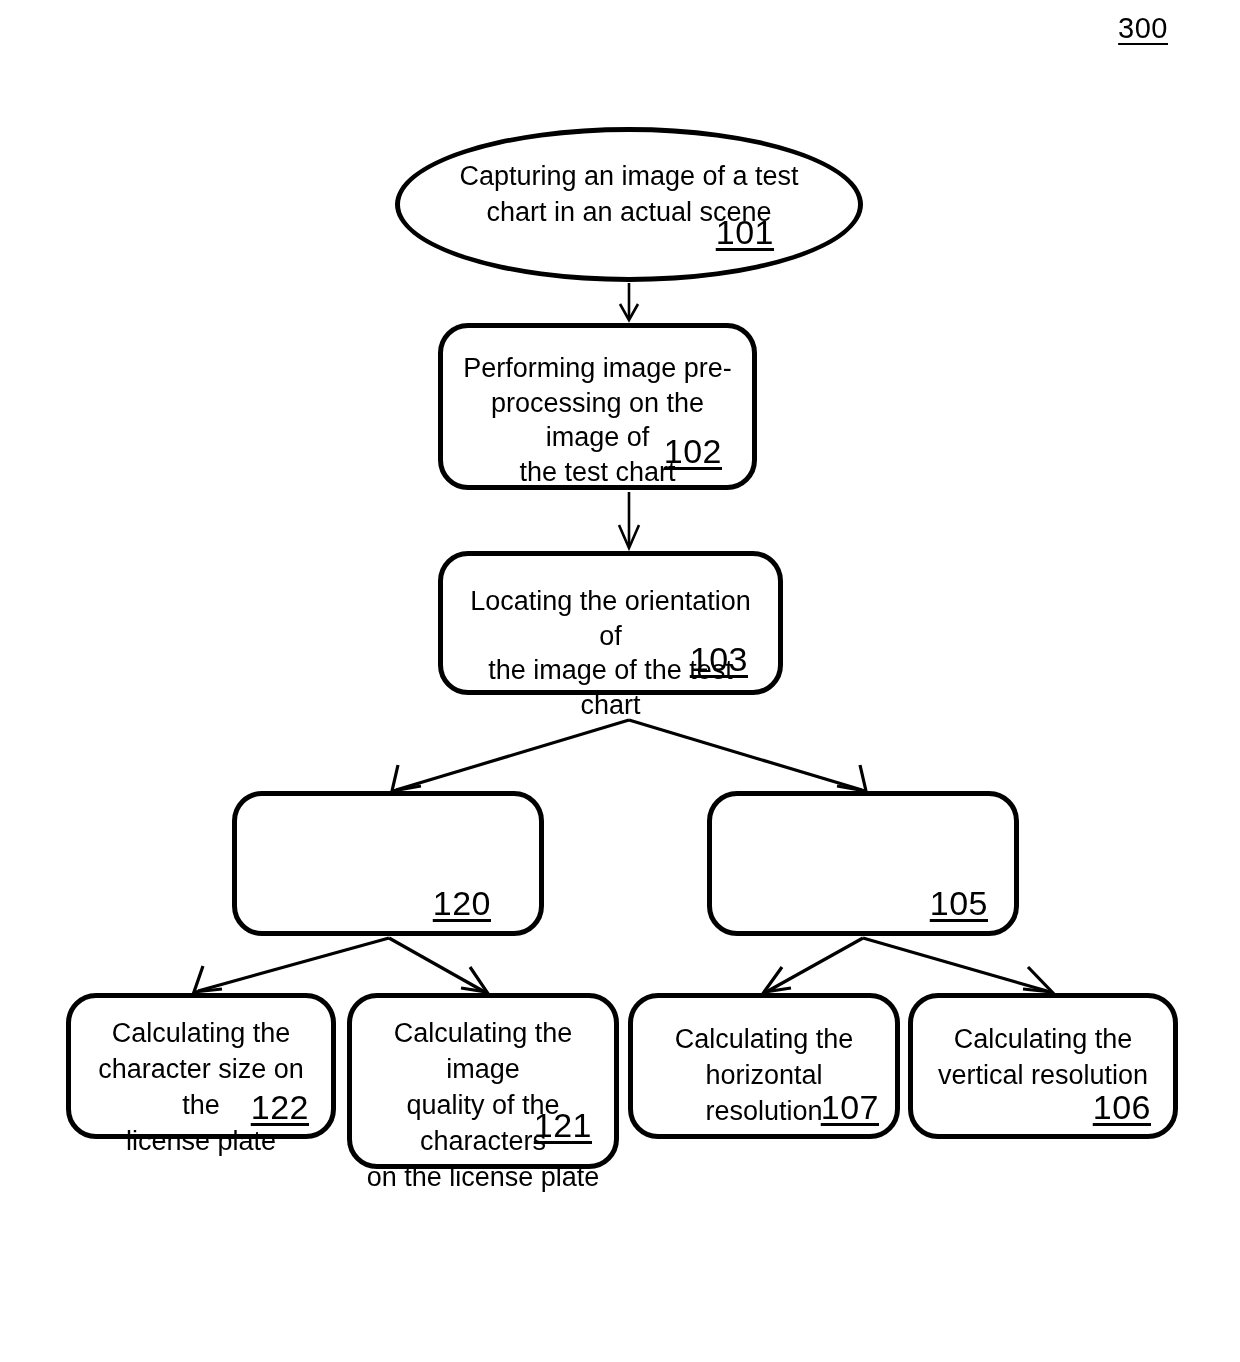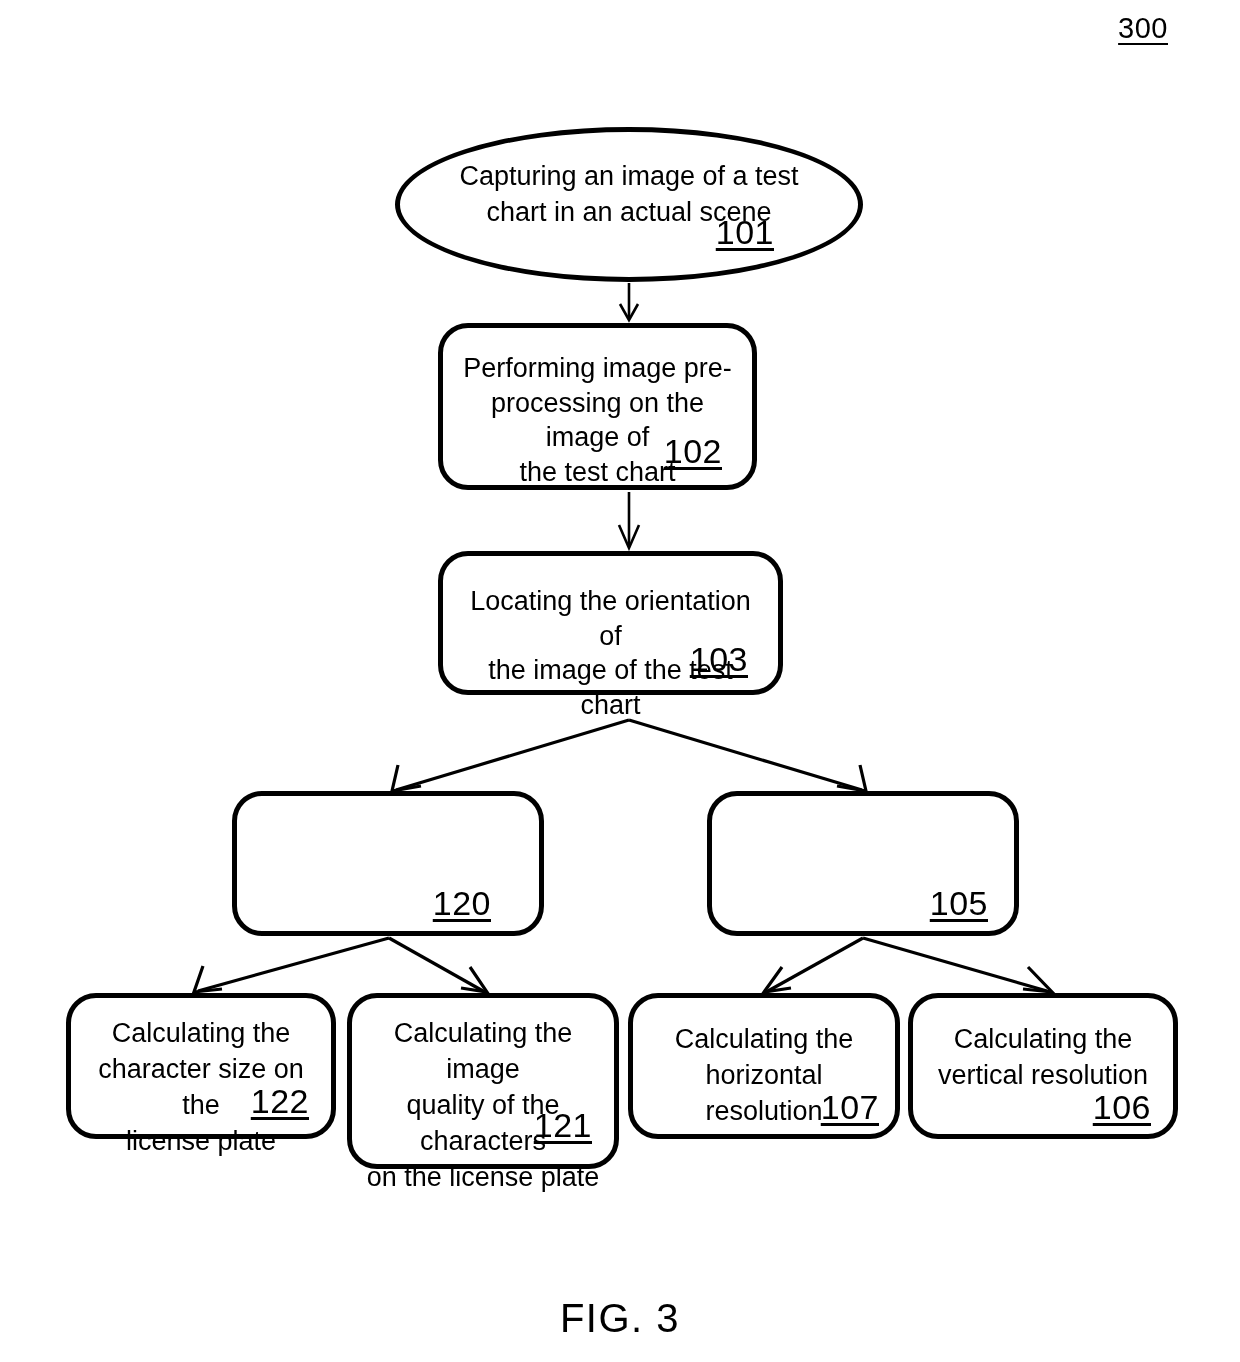--- a/index.html
+++ b/index.html
@@ -119,21 +119,21 @@
   #node-122 { left: 66px;  top: 993px; width: 270px; height: 146px; }
   #node-121 { left: 347px; top: 993px; width: 272px; height: 176px; }
   #node-107 { left: 628px; top: 993px; width: 272px; height: 146px; }
   #node-106 { left: 908px; top: 993px; width: 270px; height: 146px; }
 
   #node-122 .node-text,
   #node-121 .node-text,
   #node-107 .node-text,
   #node-106 .node-text { top: 18px; line-height: 1.33; }
 
-  #node-122 .node-ref { right: 22px; bottom: 16px; margin-left: 24px; }
+  #node-122 .node-ref { right: 22px; bottom: 10px; margin-left: 24px; }
   #node-121 .node-ref { right: 22px; bottom: 22px; }
   #node-107 .node-ref { right: 16px; bottom: 10px; }
   #node-106 .node-ref { right: 22px; bottom: 10px; }
 
   #node-107 .node-text,
   #node-106 .node-text { top: 24px; }
 </style>
 </head>
 <body>
 
@@ -219,15 +219,14 @@
 horizontal resolution</div>
     <div class="node-ref">107</div>
   </div>
 
   <div class="node rounded" id="node-106">
     <div class="node-text">Calculating the
 vertical resolution</div>
     <div class="node-ref">106</div>
   </div>
 
-  <div class="fig-caption">FIG. 3</div>
 
 </div>
 
 </body></html>

